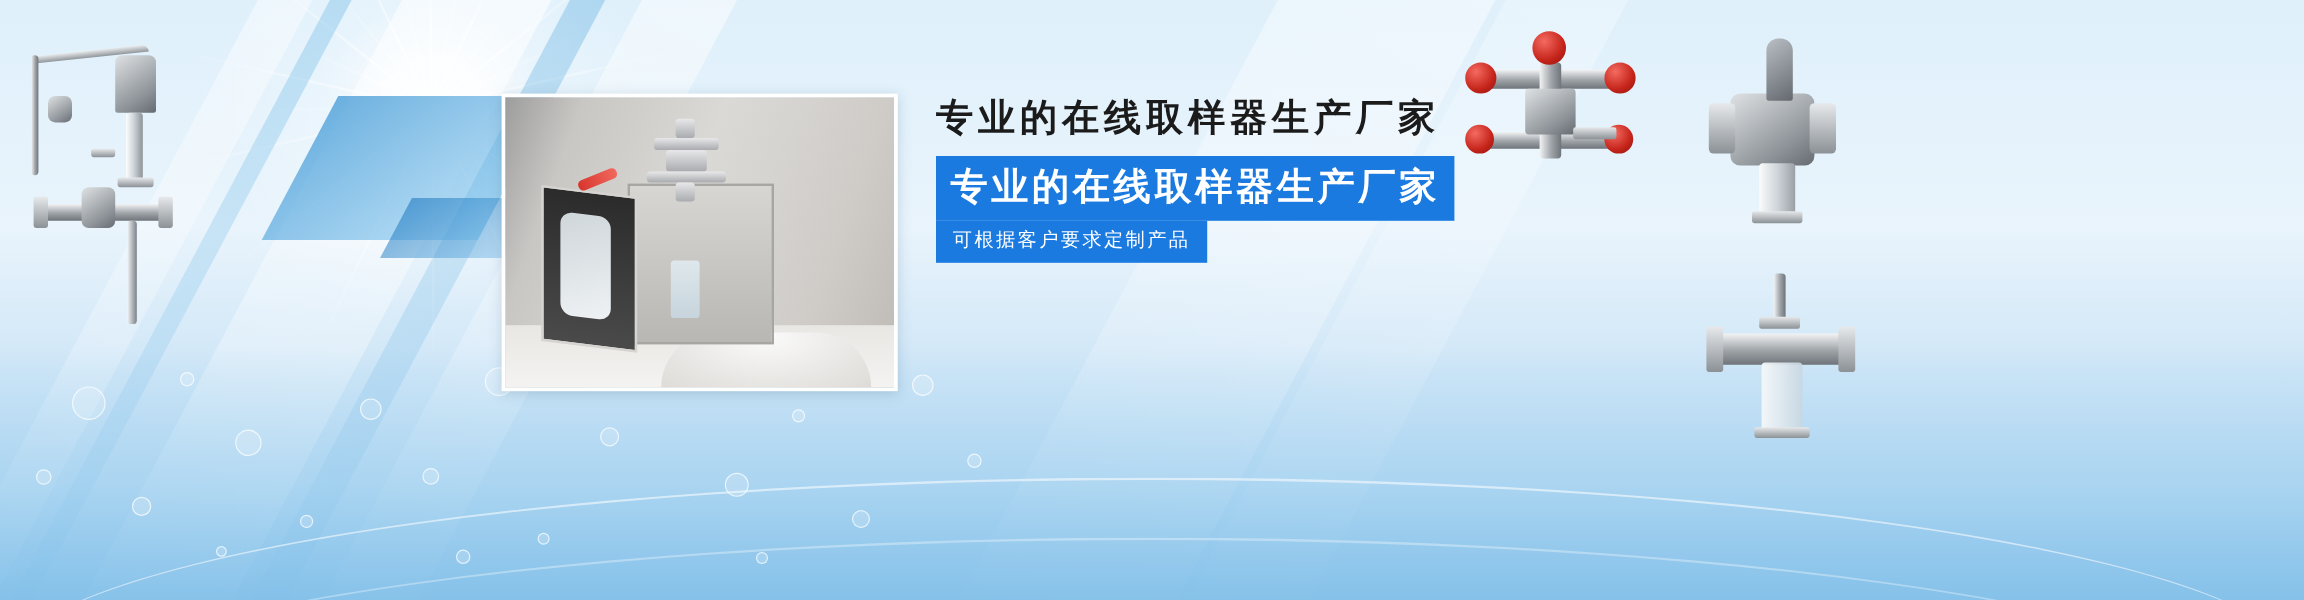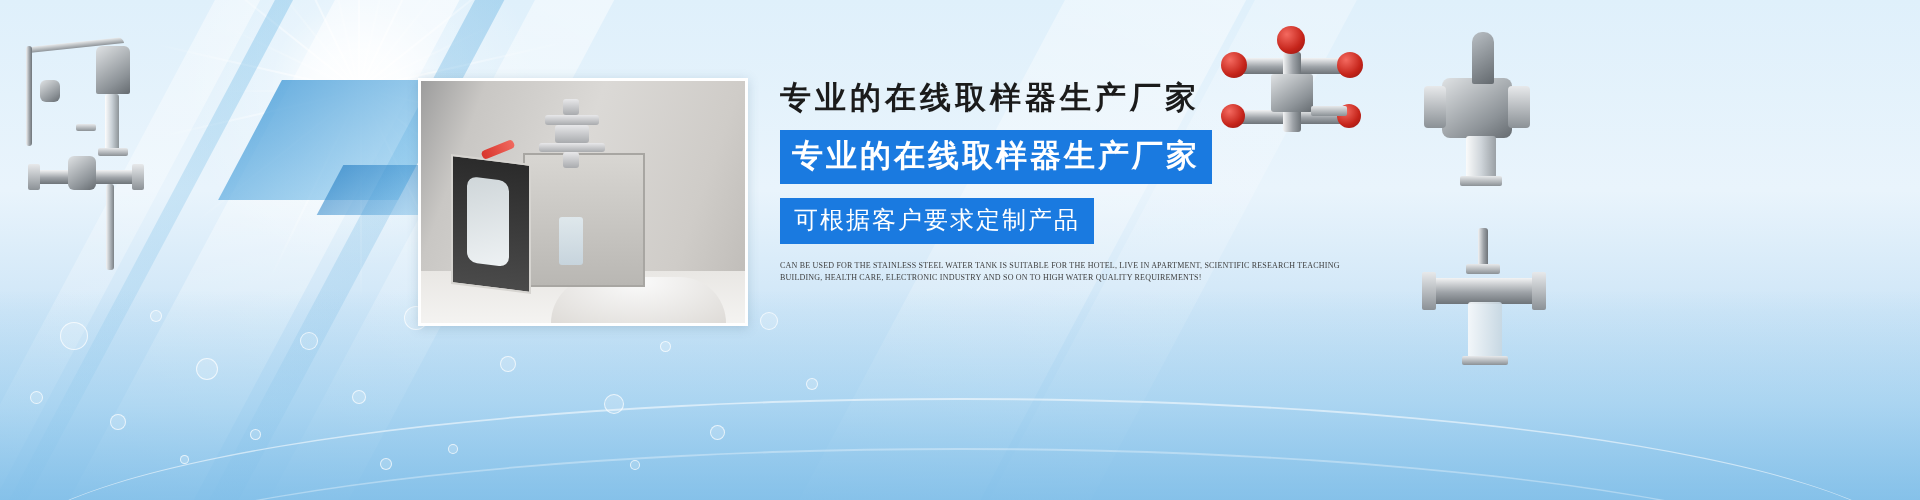--- a/index.html
+++ b/index.html
@@ -104,23 +104,23 @@
     display:inline-block;margin-top:14px;
     background:#1a7ae0;color:#ffffff;
     font-size:31px;font-weight:700;letter-spacing:3px;
     padding:5px 12px 7px 12px;white-space:nowrap;
   }
   .subline{
     margin-top:15px;font-size:21px;color:#1d1d1d;letter-spacing:1px;
     white-space:nowrap;
   }
   .badge{
-    display:inline-block;margin-top:14px;
+    display:inline-block;
     background:#1a7ae0;color:#ffffff;
-    font-size:24px;font-weight:400;letter-spacing:2px;
+    font-size:16px;font-weight:400;letter-spacing:2px;
     padding:6px 14px 8px 14px;white-space:nowrap;
   }
   .eng{
     margin-top:16px;width:600px;
     font-family:"Liberation Serif","DejaVu Serif",serif;
     font-size:8px;line-height:1.55;color:#3d3d3d;letter-spacing:.2px;
     text-transform:uppercase;
   }
 </style>
 </head>
@@ -259,16 +259,15 @@
     <div class="eq-flange" style="left:2px;top:44px;width:14px;height:38px;"></div>
     <div class="eq-flange" style="left:112px;top:44px;width:14px;height:38px;"></div>
     <div class="eq-body" style="left:48px;top:74px;width:34px;height:58px;border-radius:3px;background:linear-gradient(90deg,rgba(245,248,250,.95),rgba(200,215,225,.9));"></div>
     <div class="eq-flange" style="left:42px;top:128px;width:46px;height:9px;"></div>
   </div>
 
   <div class="txt">
     <div class="company">专业的在线取样器生产厂家</div>
     <div><span class="headline">专业的在线取样器生产厂家</span></div>
     <div><span class="badge">可根据客户要求定制产品</span></div>
-    <div class="eng">CAN BE USED FOR THE STAINLESS STEEL WATER TANK IS SUITABLE FOR THE HOTEL, LIVE IN APARTMENT, SCIENTIFIC RESEARCH TEACHING BUILDING, HEALTH CARE, ELECTRONIC INDUSTRY AND SO ON TO HIGH WATER QUALITY REQUIREMENTS!</div>
   </div>
 
 </div>
 
 </body></html>

